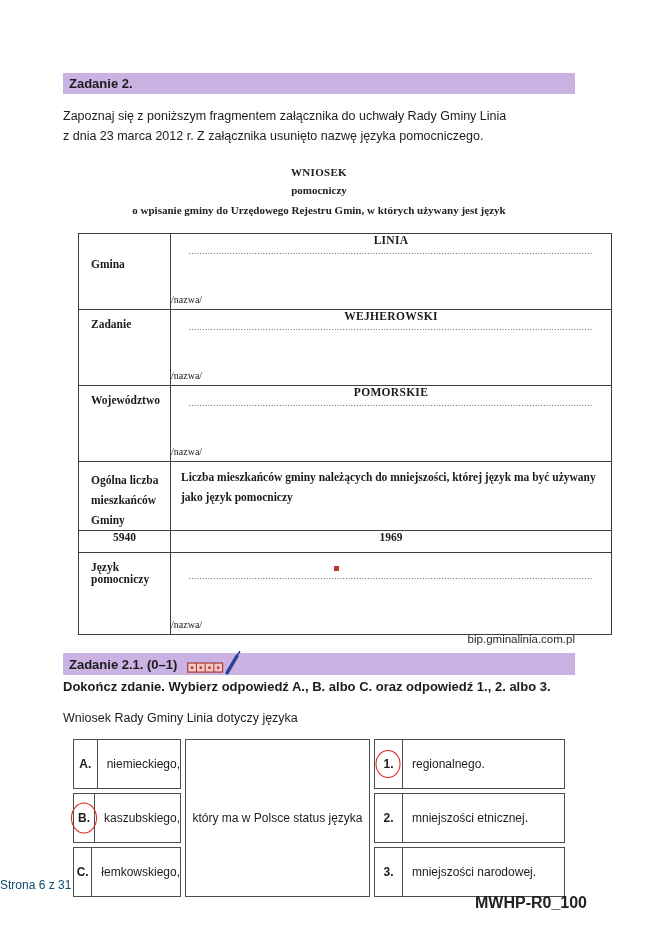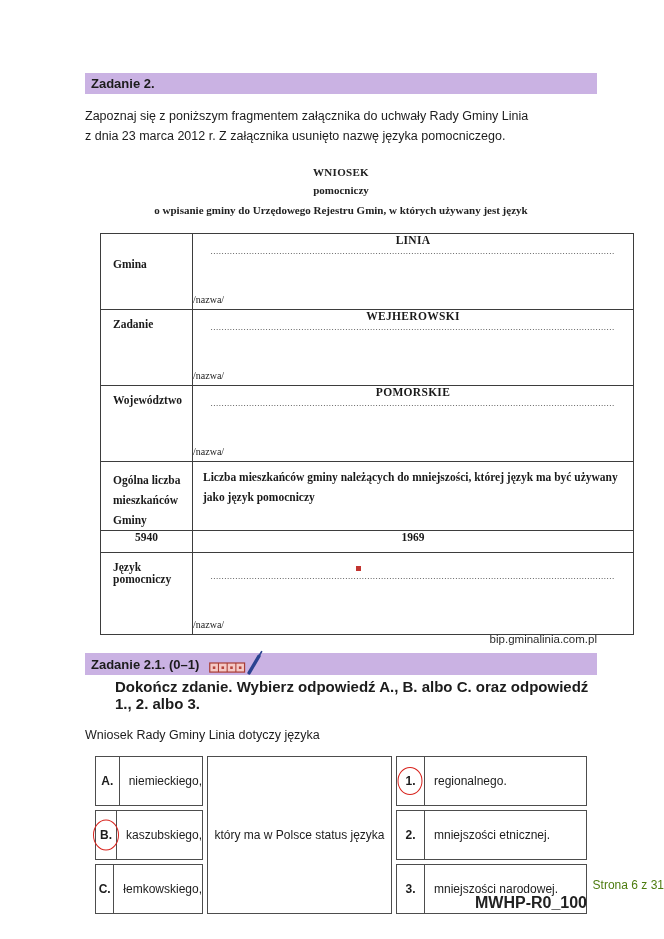--- a/index.html
+++ b/index.html
@@ -1,18 +1,18 @@
 <!DOCTYPE html>
 <html><head>
 <meta charset="utf-8">
 <style>
   html,body{margin:0;padding:0;background:#ffffff;}
   .page{position:relative;width:664px;height:939px;background:#fff;overflow:hidden;
         font-family:"Liberation Sans",sans-serif;color:#1c1c1c;}
-  .content{position:absolute;left:85px;top:73px;width:512px;}
+  .content{position:absolute;left:63px;top:73px;width:512px;}
 
   
   .banner{height:21px;line-height:21px;background:#cab2e3;font-weight:bold;
           font-size:13px;padding-left:6px;box-sizing:border-box;}
   .banner2{margin-top:8px;height:22px;line-height:22px;position:relative;overflow:visible;}
   .banner-label{display:inline-block;}
 
   .intro{margin-top:13px;font-size:12.5px;line-height:19.5px;}
 
   .doc-head{margin-top:18px;text-align:center;font-family:"Liberation Serif",serif;
@@ -37,21 +37,21 @@
   .r5{height:22px;} .r6{height:73px;}
   .lblwrap{max-width:152px;line-height:20px;}
   .bigdesc{font-weight:bold;line-height:20px;padding:5px 8px 0 10px;}
   .numcell{display:flex;align-items:center;justify-content:center;height:100%;
            font-weight:bold;}
   .redmark{width:5px;height:5px;background:#c23430;margin-top:13px;margin-left:37%;}
   .spacer{flex:1;}
 
   .source{margin-top:-2px;text-align:right;font-size:11.5px;color:#2a2a2a;}
 
-  .instruction{margin-top:3px;font-size:15px;font-weight:bold;line-height:17px;margin-left:30px;}
+  .instruction{margin-top:3px;font-size:13px;font-weight:bold;line-height:17px;}
   .stem{margin-top:15px;font-size:12.5px;line-height:16px;}
 
   
   .answer-table{margin-top:13px;margin-left:10px;width:492px;display:flex;
                 align-items:stretch;font-size:12px;}
   .colstack{display:flex;flex-direction:column;gap:4px;}
   .left-stack{width:108px;}
   .right-stack{flex:1;}
   .optbox{height:50px;box-sizing:border-box;border:1px solid #4d4d4d;display:flex;}
   .keycell{width:24px;border-right:1px solid #4d4d4d;display:flex;align-items:center;
@@ -62,22 +62,22 @@
              display:flex;align-items:center;justify-content:center;text-align:left;}
   .keywrap{position:relative;display:inline-block;padding:1px 2px;}
   .circled::after{content:"";position:absolute;left:50%;top:50%;
         transform:translate(-50%,-50%);border:1.8px solid #d8231d;border-radius:50%;}
   .circ-letter::after{width:24px;height:29px;}
   .circ-num::after{width:23px;height:26px;}
 
   .score-icon{vertical-align:middle;margin-left:10px;position:relative;top:-3px;
               overflow:visible;}
 
-  .footer-page{position:absolute;top:878px;left:0;width:100%;text-align:right;
-               font-size:12px;color:#4d7c0f;}
+  .footer-page{position:absolute;top:878px;left:0;width:100%;text-align:left;
+               font-size:12px;color:#0c4a6e;}
   .footer-code{position:absolute;top:894px;right:77px;font-size:16px;font-weight:bold;
                color:#222;}
 </style>
 </head>
 <body>
 
 <div class="page">
   <div class="content">
 
     <div class="banner">

